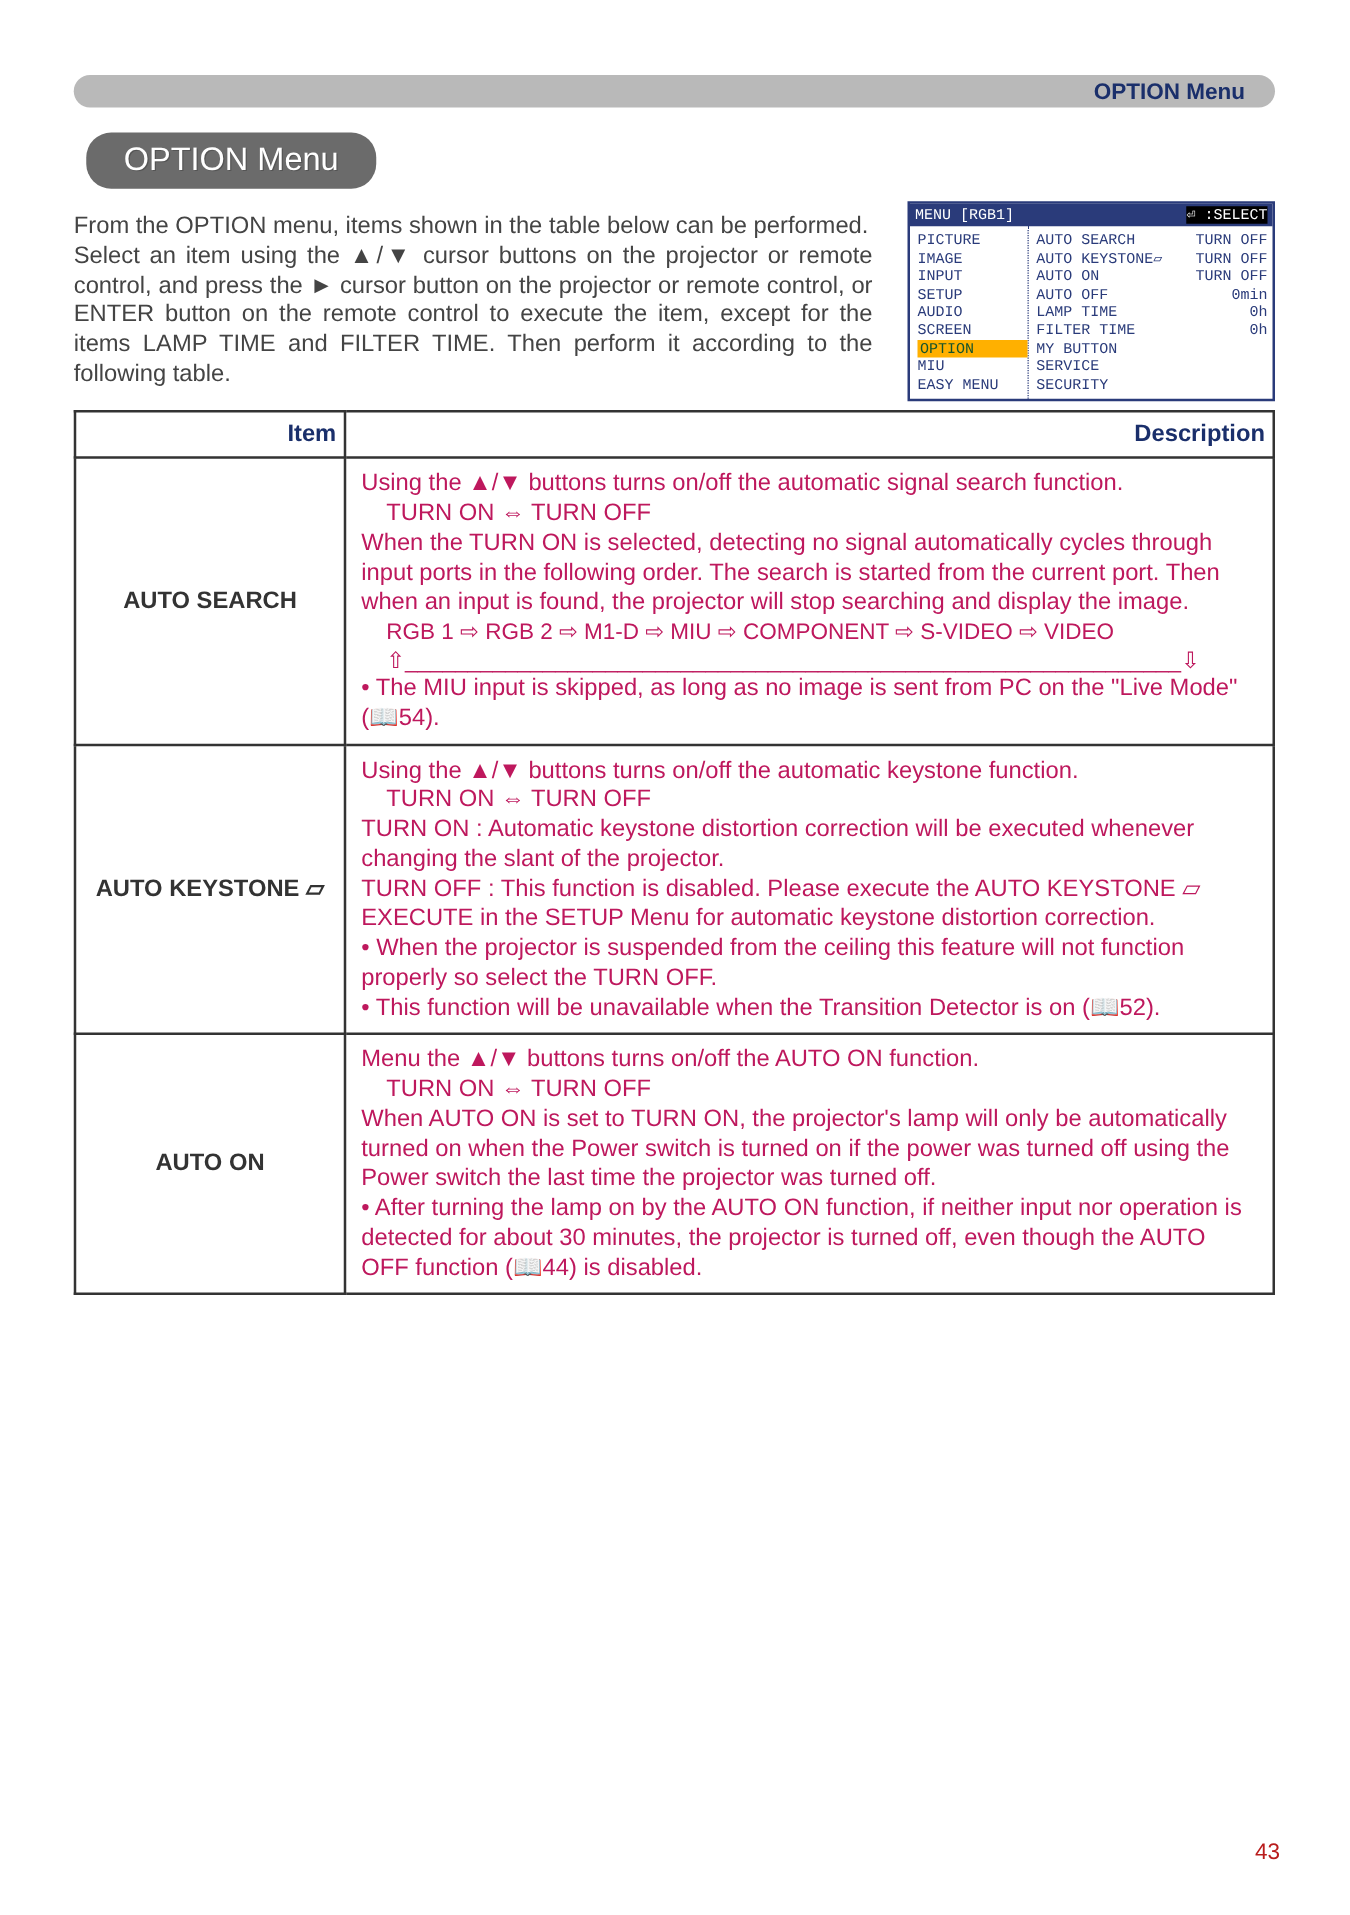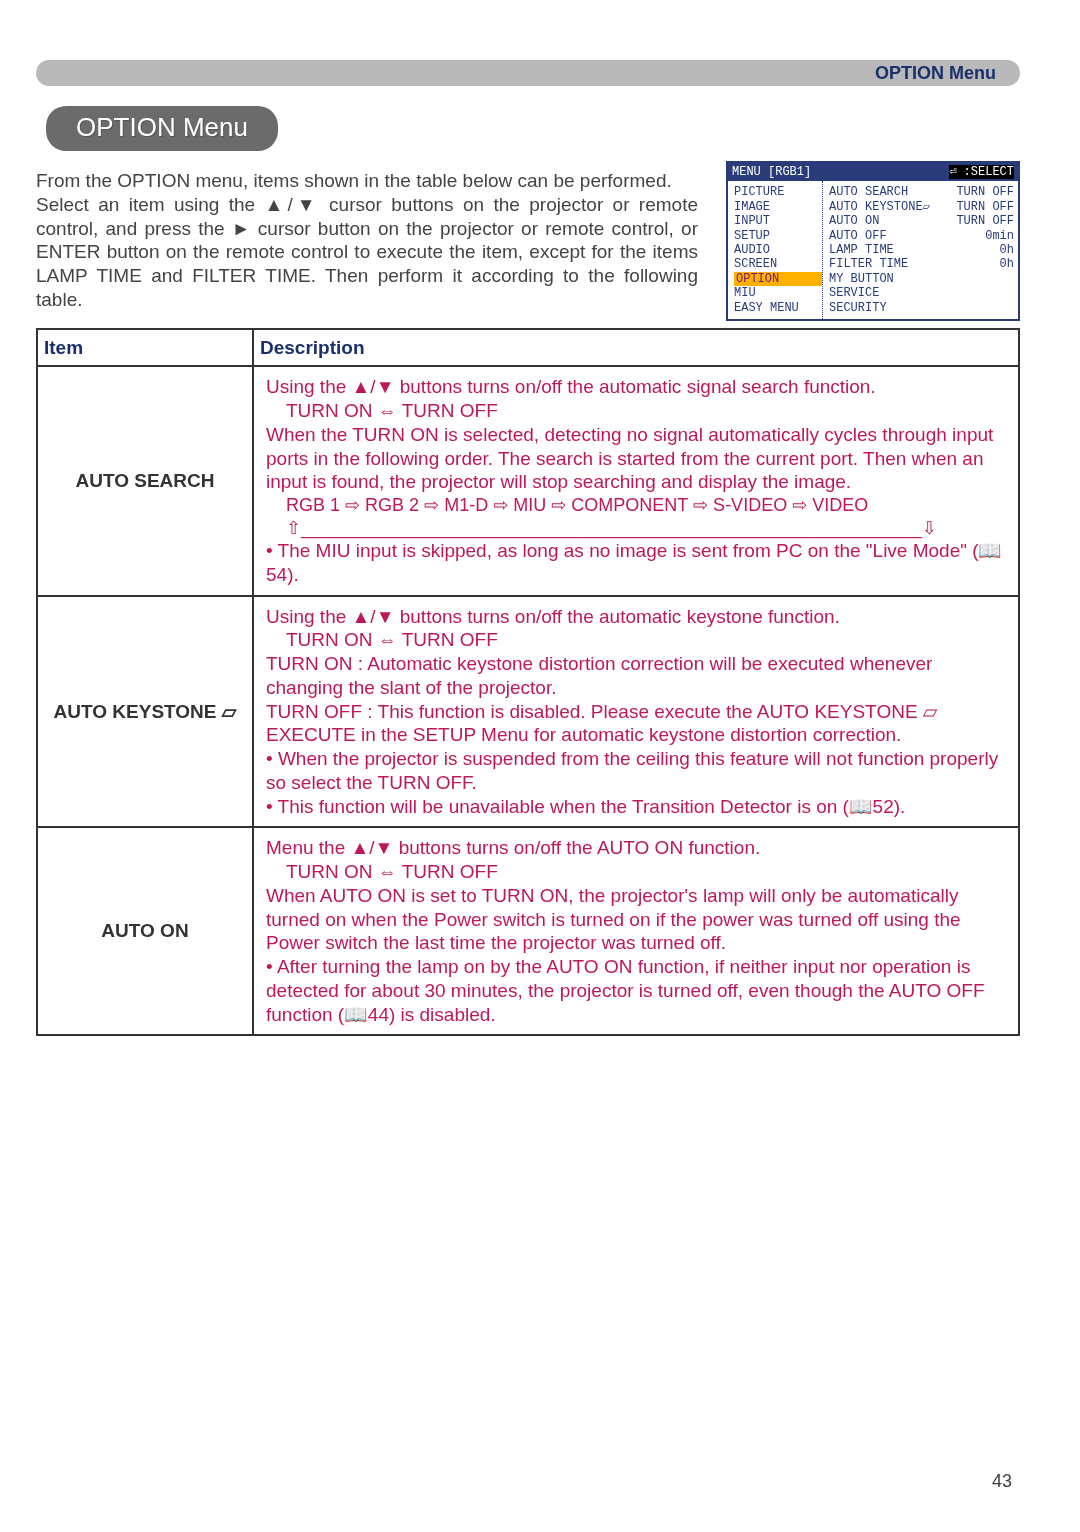--- a/index.html
+++ b/index.html
@@ -6,21 +6,21 @@
     margin: 0;
     padding: 0;
     background: #fff;
     font-family: Arial, Helvetica, sans-serif;
     width: 1080px;
     height: 1532px;
     position: relative;
     color: #333;
   }
   .page {
-    padding: 60px 60px 0 36px;
+    padding: 60px 60px 0 59px;
   }
   .top-bar {
     background: #b9b9b9;
     border-radius: 14px 14px 14px 14px;
     height: 26px;
     margin-bottom: 6px;
     position: relative;
   }
   .top-bar-label {
     position: absolute;
@@ -81,21 +81,21 @@
   }
   .osd-left {
     width: 88px;
     padding: 4px 0 4px 6px;
     border-right: 1px dotted #2a3b7a;
     color: #2a3b7a;
   }
   .osd-left div { white-space: nowrap; }
   .osd-left .hl {
     background: #ffb000;
-    color: #701a75;
+    color: #14532d;
     padding: 0 2px;
   }
   .osd-right {
     flex: 1;
     padding: 4px 4px 4px 6px;
     color: #2a3b7a;
   }
   .osd-row {
     display: flex;
     justify-content: space-between;
@@ -111,42 +111,42 @@
     border: 2px solid #333;
     padding: 8px 12px;
     vertical-align: top;
     font-size: 19px;
     line-height: 1.25;
     color: #be185d;
   }
   table.main th {
     color: #1a2f6b;
     font-weight: bold;
-    text-align: left;
+    text-align: right;
     padding: 6px;
   }
   table.main td.item {
     width: 190px;
     text-align: center;
     vertical-align: middle;
     font-weight: bold;
     color: #333;
   }
   .indent {
     margin-left: 20px;
   }
   .flowline {
     font-size: 18px;
   }
   .pagenum {
     position: absolute;
-    right: 68px;
+    right: 56px;
     bottom: 40px;
     font-size: 18px;
-    color: #404040;
+    color: #b91c1c;
   }
   .cont {
     font-size: 20px;
     margin-top: 10px;
   }
 </style>
 </head>
 <body>
 
 <div class="page">

